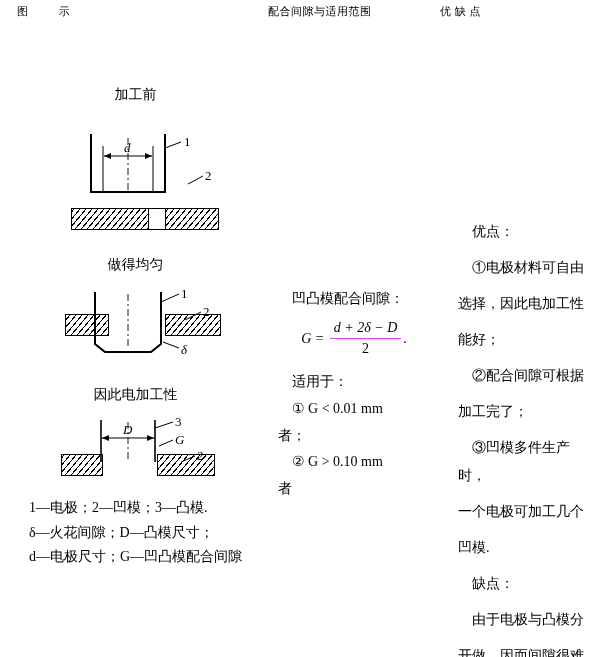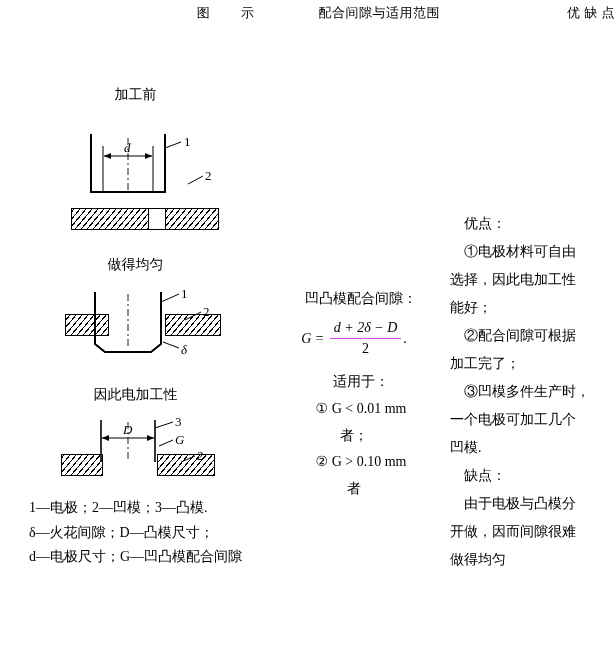--- a/index.html
+++ b/index.html
@@ -29,23 +29,23 @@
   table.main td, table.main th {
     border: 0;
     vertical-align: top;
     padding: 0;
   }
   .rule-top, .rule-bottom {
     border-top: 1.6px solid #000;
   }
   .hdr-row td {
     height: 46px;
-    text-align: right;
+    text-align: left;
     vertical-align: middle;
-    font-size: 13px;
+    font-size: 11px;
     letter-spacing: 0.5px;
   }
   .hdr-row td.c1 { letter-spacing: 14px; padding-left: 14px; }
   .vline { border-left: 1.4px solid #000; }
   .body-row td {
     padding: 0;
   }
   .cell-pad { padding: 8px 10px 10px 10px; }
 
   
@@ -70,21 +70,21 @@
     padding-left: 16px;
   }
   .legend div { white-space: nowrap; }
   .ital { font-family: "Liberation Serif", serif; font-style: italic; }
 
   
   .mid {
     font-size: 14px;
     line-height: 1.9;
   }
-  .mid p { margin: 0; text-align: center; }
+  .mid p { margin: 0; }
   .mid .indent { text-indent: 1em; }
   .formula {
     text-align: center;
     margin: 6px 0 10px 0;
     font-size: 14px;
   }
   .frac {
     display: inline-block;
     vertical-align: middle;
     text-align: center;
@@ -100,21 +100,21 @@
     display: block;
     padding: 1px 4px 0 4px;
     line-height: 1.35;
   }
 
   
   .right {
     font-size: 14px;
     line-height: 2.0;
   }
-  .right p { margin: 0; }
+  .right p { margin: 8px; }
   .right .ind1 { text-indent: 1em; }
 
   
   .hatch {
     background-image: repeating-linear-gradient(
       -50deg,
       #000 0px, #000 1.1px,
       transparent 1.1px, transparent 4.6px
     );
     border: 1.2px solid #000;

